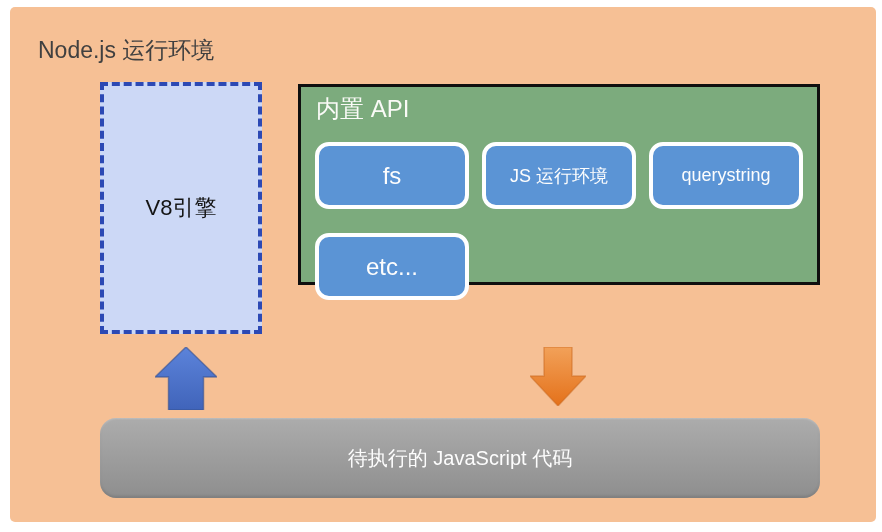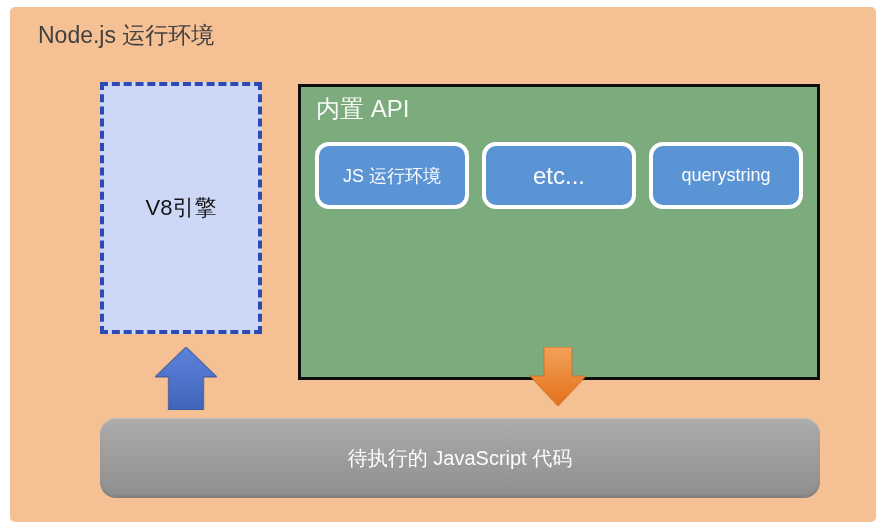--- a/index.html
+++ b/index.html
@@ -20,21 +20,21 @@
     left: 10px;
     top: 7px;
     width: 866px;
     height: 515px;
     background: var(--stage-bg, #f6c095);
     border-radius: 5px;
   }
   .title {
     position: absolute;
     left: 28px;
-    top: 13px;
+    top: 28px;
     font-size: 23px;
     color: var(--title-text, #404040);
   }
   .v8-box {
     position: absolute;
     left: 90px;
     top: 75px;
     width: 162px;
     height: 252px;
     box-sizing: border-box;
@@ -46,21 +46,21 @@
   }
   .v8-label {
     font-size: 22px;
     color: var(--v8-text, #141414);
   }
   .api-box {
     position: absolute;
     left: 288px;
     top: 77px;
     width: 522px;
-    height: 296px;
+    height: 201px;
     box-sizing: border-box;
     background: var(--api-fill, #7cab7d);
     border: 3px solid var(--api-border, #0f0f0f);
   }
   .api-label {
     position: absolute;
     left: 15px;
     top: 6px;
     font-size: 24px;
     color: var(--api-label-text, #fafaf7);
@@ -122,23 +122,24 @@
 
     <div class="title">Node.js 运行环境</div>
 
     <div class="v8-box">
       <span class="v8-label">V8引擎</span>
     </div>
 
     <div class="api-box">
       <div class="api-label">内置 API</div>
       <div class="api-grid">
+        <div class="module-btn">fs</div>
         <div class="module-btn small">JS 运行环境</div>
+        <div class="module-btn small">querystring</div>
         <div class="module-btn">etc...</div>
-        <div class="module-btn small">querystring</div>
       </div>
     </div>
 
     <svg class="arrow arrow-up" width="62" height="63" viewBox="0 0 62 63" xmlns="http://www.w3.org/2000/svg">
       <defs>
         <linearGradient id="gradUp" x1="0" y1="0" x2="0" y2="1">
           <stop offset="0" style="stop-color: var(--arrow-up-top, #5c83da)"></stop>
           <stop offset="1" style="stop-color: var(--arrow-up-bottom, #4064ba)"></stop>
         </linearGradient>
       </defs>

